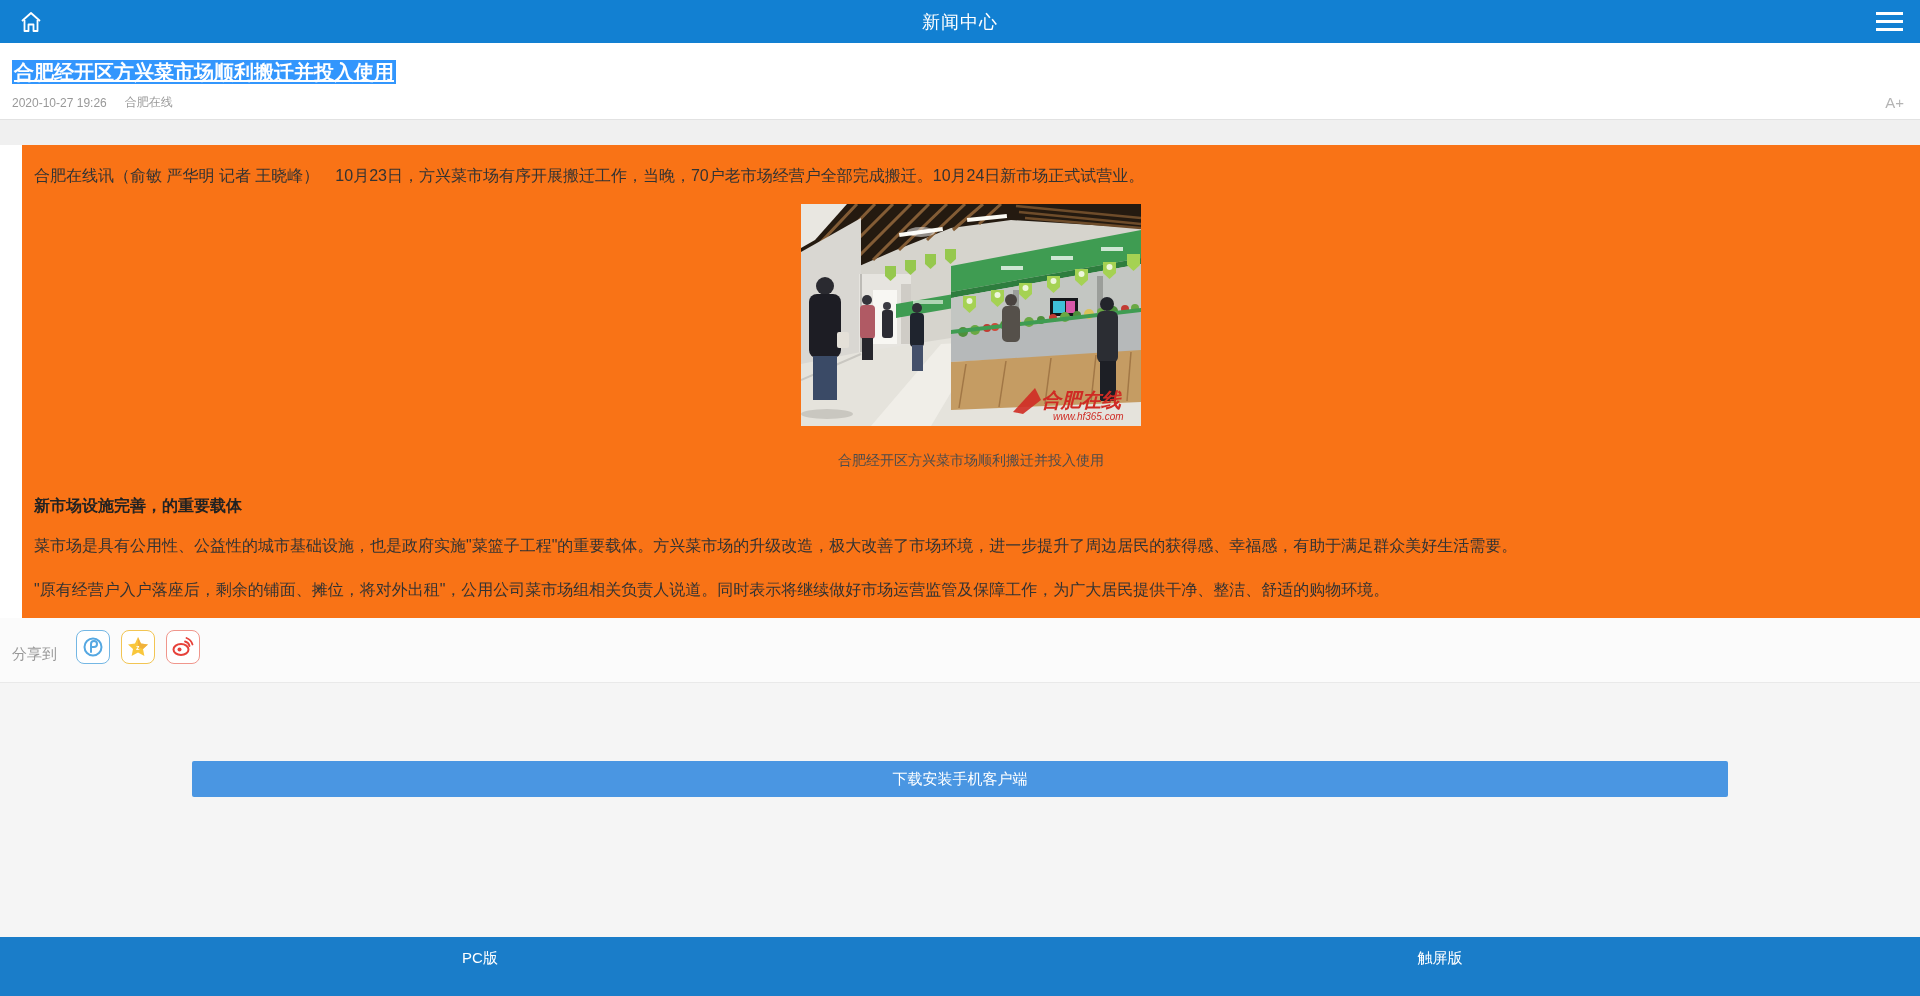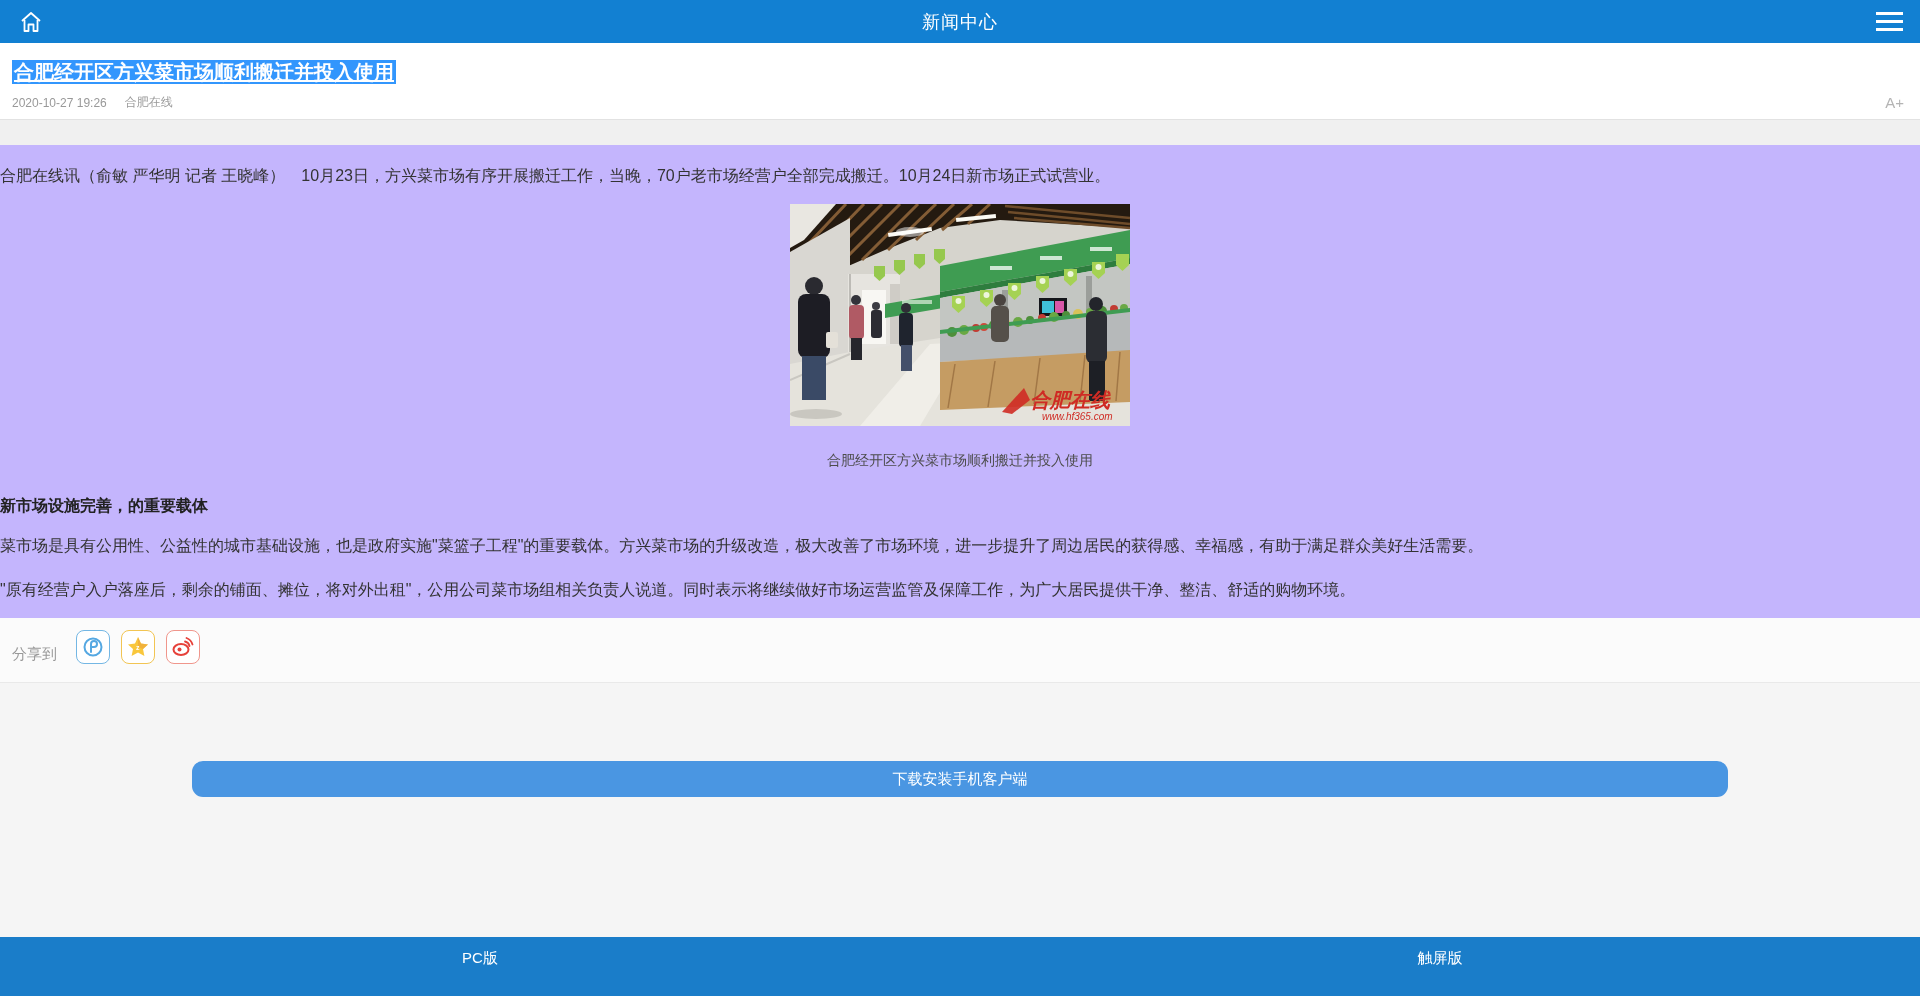--- a/index.html
+++ b/index.html
@@ -34,41 +34,41 @@
   .meta {
     margin-top:9px; display:flex; align-items:center; font-size:12px; color:#999;
   }
   .meta .src { margin-left:18px; }
   .meta .fontsize {
     margin-left:auto; margin-right:4px; color:#b4b4b4; font-size:15px; cursor:pointer;
   }
   
   .strip { height:26px; background:#f0f0f0; border-top:1px solid #e2e2e2; }
   
-  .content { background:#c4b5fd; padding:2px 0 0; }
+  .content { background:#f97316; padding:2px 12px 0;margin-left:22px; }
   .content p { font-size:16px; line-height:31px; color:#333; margin:13px 0; }
   .content h3 { font-size:16px; color:#222; margin:26px 0 6px; font-weight:bold; }
   figure { text-align:center; margin:6px 0 4px; }
   figure svg { display:inline-block; }
   figcaption { margin-top:22px; font-size:14px; color:#4c4c4c; }
   
   .share { background:#fbfbfb; display:flex; align-items:flex-end; padding:12px 12px 18px; gap:11px; }
   .share .label { color:#999; font-size:15px; margin-right:8px; }
   .share-btn {
     width:34px; height:34px; border-radius:8px; background:#fff;
     display:flex; align-items:center; justify-content:center; cursor:pointer;
   }
   .share-btn.b1 { border:1px solid #74b7e4; }
   .share-btn.b2 { border:1px solid #f2c553; }
   .share-btn.b3 { border:1px solid #f0968c; }
   
   .bottom-zone { flex:1 1 auto; background:#f5f5f5; border-top:1px solid #e9e9e9; }
   .dl-btn {
     display:block; margin:78px auto 0; width:1536px; height:36px;
-    background:#4a96e2; border:none; border-radius:11px;
+    background:#4a96e2; border:none; border-radius:2px;
     color:#fff; font-size:15px; cursor:pointer;
     font-family:"Liberation Sans","DejaVu Sans",sans-serif;
   }
   
   .footer { flex:0 0 59px; background:#1a7dc9; color:#fff; padding-top:9px; }
   .footer .links { display:flex; }
   .footer .links span { flex:1; text-align:center; font-size:15px; cursor:pointer; line-height:24px; }
 </style>
 </head>
 <body>

